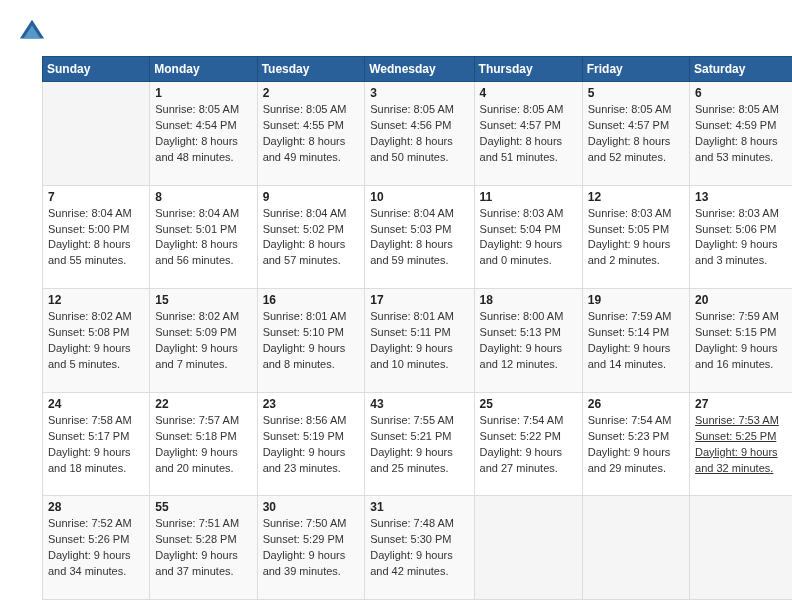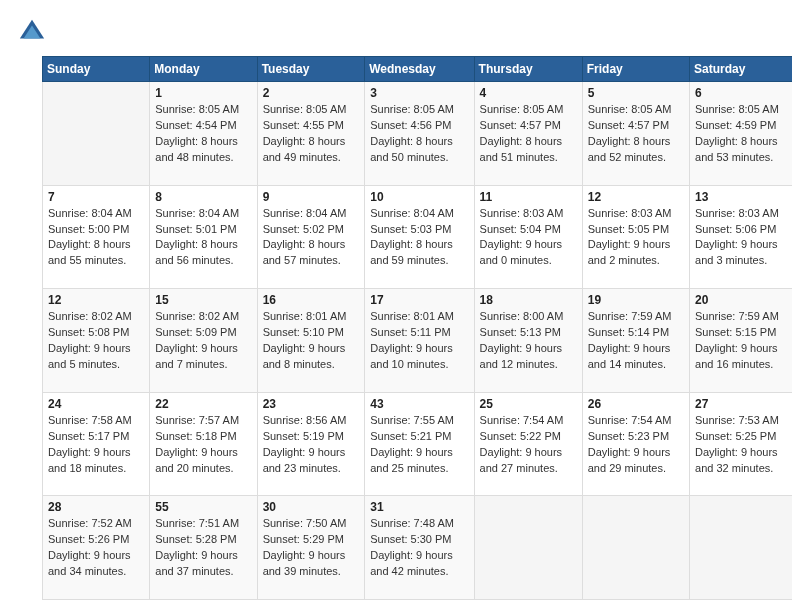--- a/index.html
+++ b/index.html
@@ -329,21 +329,21 @@
           </td>
           <td>
             <span class="day-number">26</span>
             <div class="day-info" style="white-space: pre-line;">Sunrise: 7:54 AM
 Sunset: 5:23 PM
 Daylight: 9 hours
 and 29 minutes.</div>
           </td>
           <td>
             <span class="day-number">27</span>
-            <div class="day-info" style="white-space: pre-line;">Sunrise: 7:53 AM
+            <div class="day-info" style="white-space: pre-line; text-decoration: underline;">Sunrise: 7:53 AM
 Sunset: 5:25 PM
 Daylight: 9 hours
 and 32 minutes.</div>
           </td>
         </tr>
         <tr>
           <td>
             <span class="day-number">28</span>
             <div class="day-info" style="white-space: pre-line;">Sunrise: 7:52 AM
 Sunset: 5:26 PM

